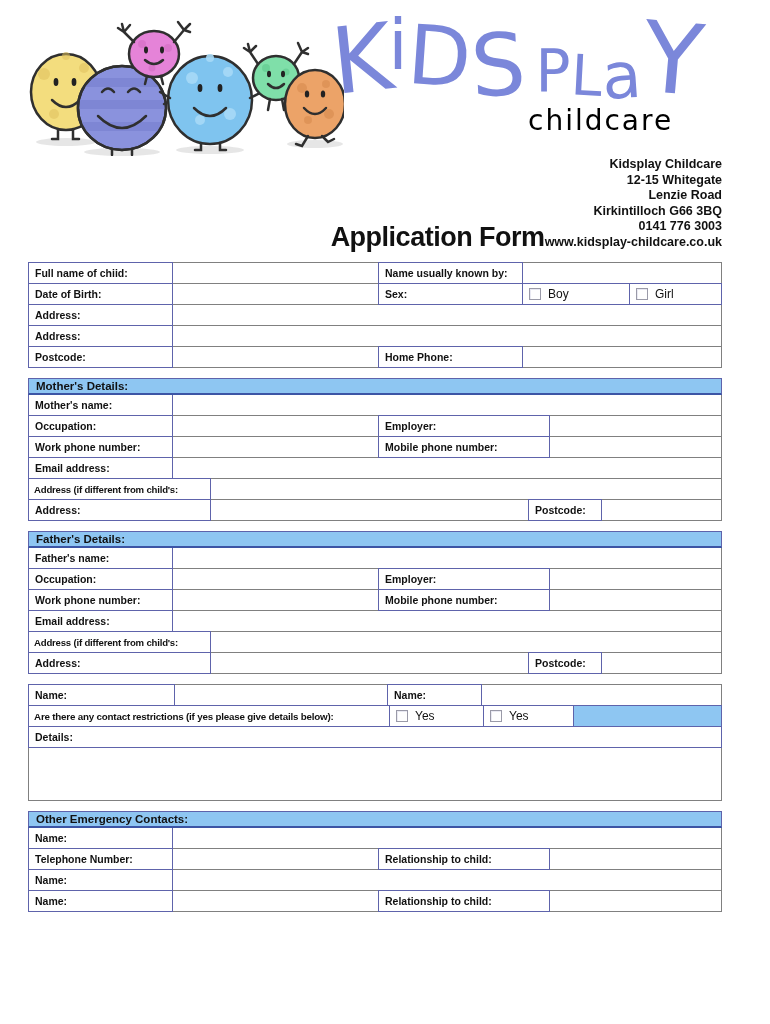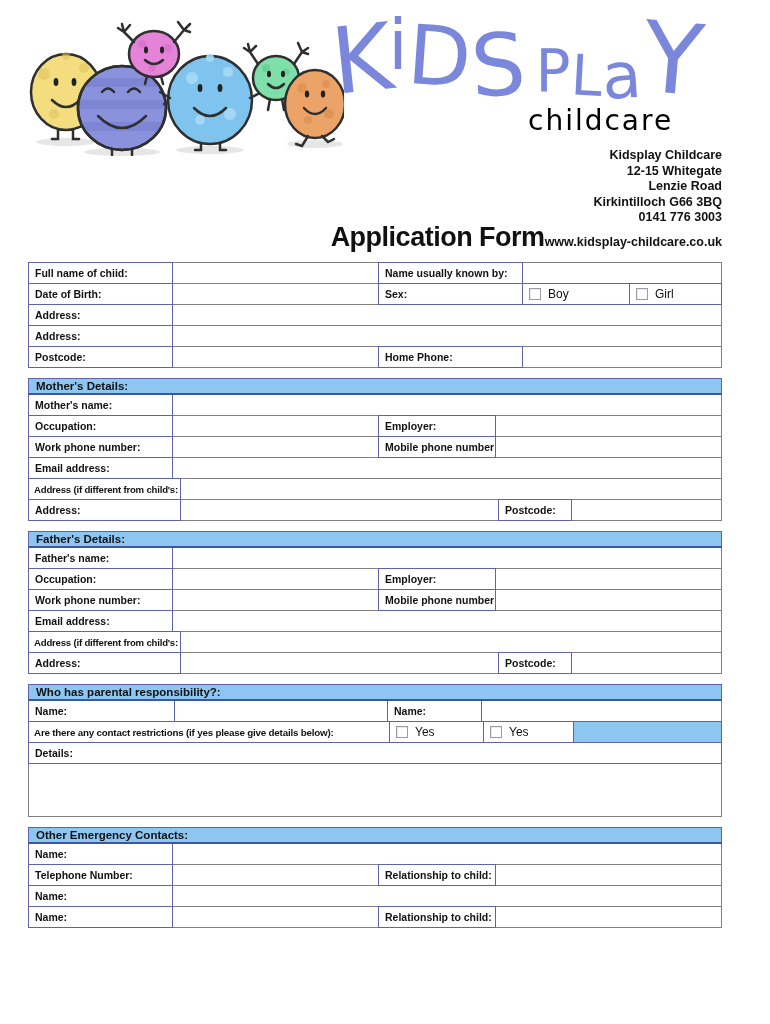--- a/index.html
+++ b/index.html
@@ -26,21 +26,21 @@
   .wm-letter:nth-child(5){ font-size:58px; margin:28px 0 0 10px; }
   .wm-letter:nth-child(6){ font-size:56px; margin-top:34px; transform:rotate(3deg); }
   .wm-letter:nth-child(7){ font-size:64px; margin-top:30px; transform:rotate(-4deg); }
   .wm-letter:nth-child(8){ font-size:98px; margin:-4px 0 0 2px; transform:rotate(5deg); }
   .wm-sub {
     position:absolute; left:528px; top:104px;
     font-size:28px; color:#000000; letter-spacing:2px;
     font-family:"DejaVu Sans", sans-serif;
   }
   .contact-block {
-    position:absolute; right:48px; top:148px;
+    position:absolute; right:48px; top:157px;
     text-align:right; font-size:12.5px; font-weight:bold; line-height:15.5px;
   }
   .title-row {
     display:flex; justify-content:flex-end; align-items:flex-end;
     margin:0 48px 9px 28px;
   }
   .page-title { font-size:27px; font-weight:bold; letter-spacing:-0.5px; }
   .website { font-size:12.5px; font-weight:bold; padding-bottom:4px; }
 
   .content { margin:0 48px 0 28px; width:694px; }
@@ -68,21 +68,21 @@
     width:12px; height:12px; border:1px solid #9a9aa8; background:#fefefe;
     display:inline-block; margin-right:7px; flex:0 0 auto;
     box-shadow:inset 1px 1px 0 #e9e9f2;
   }
   .bluefill { background:#8ec6f2; border-color:#5e63ab; z-index:2; }
   .tall { height:54px; align-items:flex-start; }
   .tight { font-size:9.6px; letter-spacing:-0.2px; padding:0 5px; }
   .small-lbl { font-size:9.8px; letter-spacing:-0.2px; padding:0 5px; }
 
   .w145{width:145px} .w206{width:207px} .w136{width:145px} .w95{width:108px}
-  .w143{width:118px} .w183{width:153px} .w318{width:319px} .w73{width:74px}
+  .w143{width:172px} .w183{width:183px} .w318{width:319px} .w73{width:74px}
   .w147{width:147px} .w213{width:214px} .w94{width:95px} .w361{width:362px}
   .w90{width:91px} .fx{flex:1}
 </style>
 </head>
 <body>
 
 <div class="header">
   <svg class="logo-art" viewBox="0 0 330 140" width="330" height="140" fill="none" stroke="#2f2f2f" stroke-width="2.5" stroke-linecap="round">
 
     <g stroke="none" fill="#dcdcdc" opacity="0.7">
@@ -322,23 +322,20 @@
     </div>
     <div class="row">
       <div class="cell lbl w183">Address:</div>
       <div class="cell val w318"></div>
       <div class="cell lbl w73">Postcode:</div>
       <div class="cell val fx"></div>
     </div>
   </div>
 
   <div class="tbl">
-    <div class="row">
-      <div class="cell hdr">Who has parental responsibility?:</div>
-    </div>
     <div class="row">
       <div class="cell lbl w147">Name:</div>
       <div class="cell val w213"></div>
       <div class="cell lbl w94">Name:</div>
       <div class="cell val fx"></div>
     </div>
     <div class="row">
       <div class="cell lbl small-lbl w361">Are there any contact restrictions (if yes please give details below):</div>
       <div class="cell lbl check w94">
         <span class="checkbox"></span>

